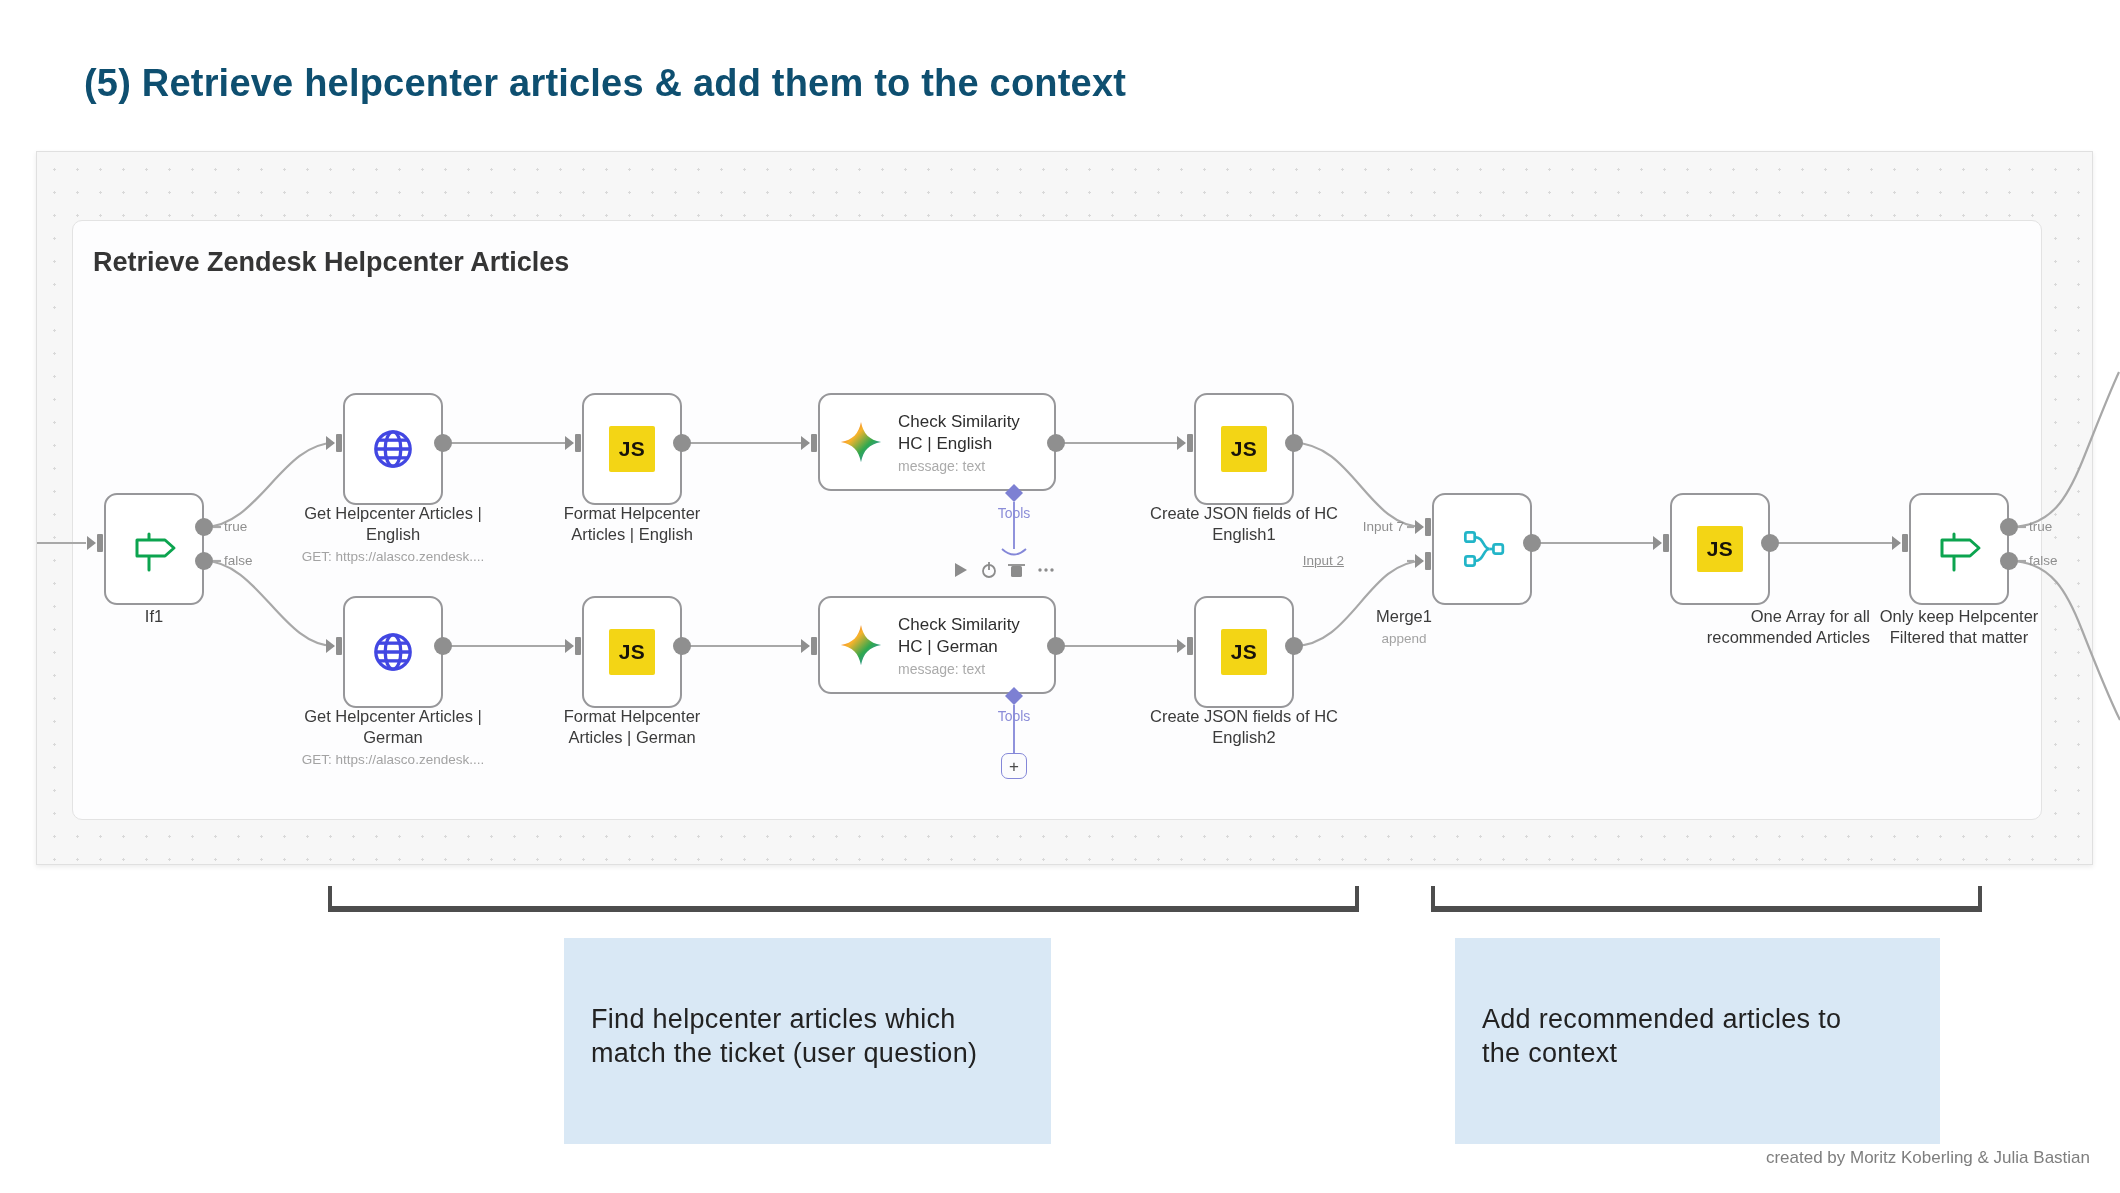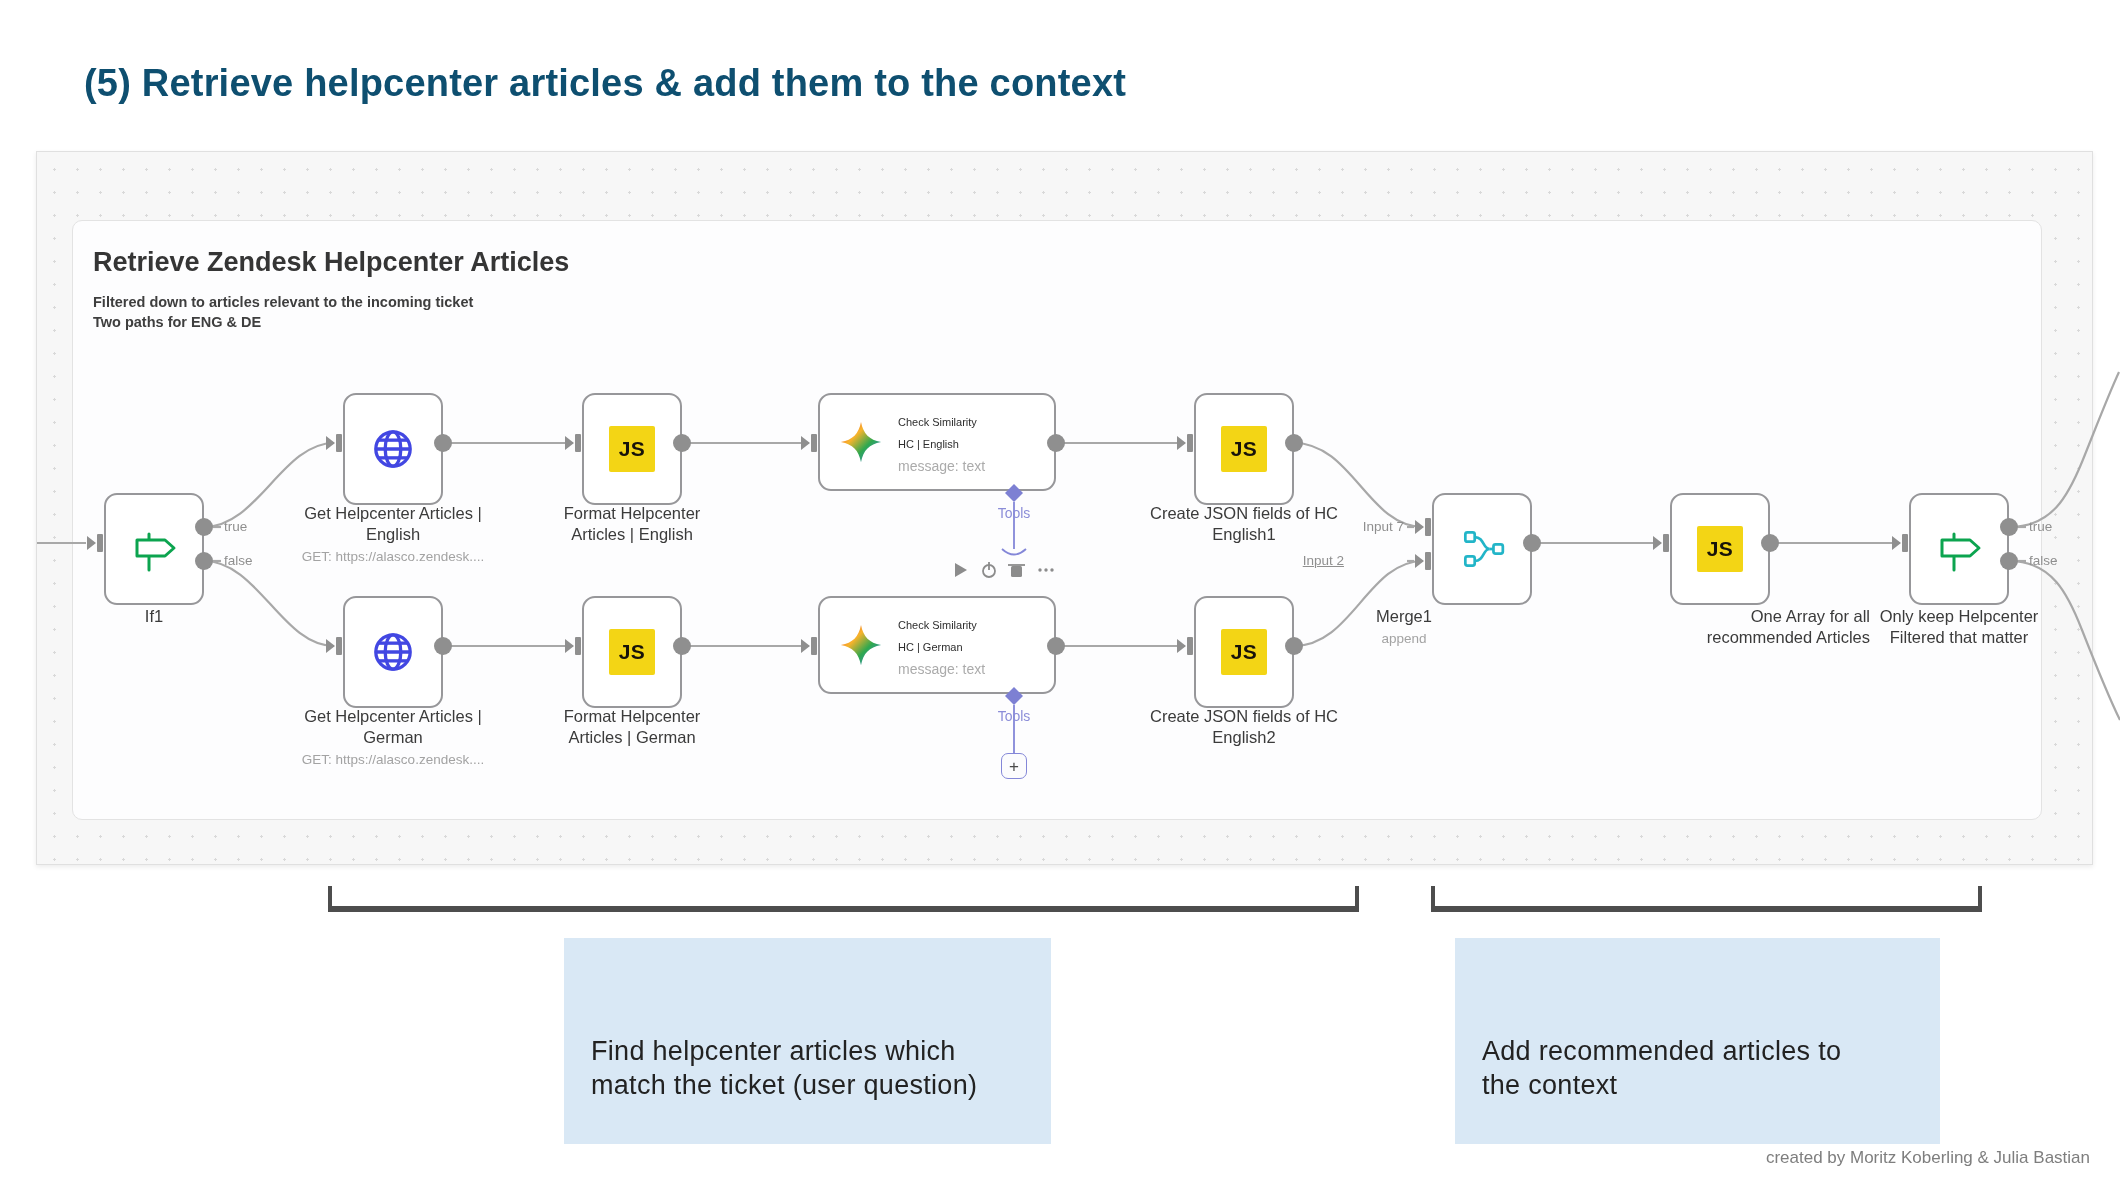--- a/index.html
+++ b/index.html
@@ -26,21 +26,21 @@
   }
   .sticky-heading{font-size:27px;font-weight:600;color:#353535;margin:0 0 14px 0;}
   .sticky-sub{font-size:14.5px;font-weight:700;color:#3e3e3e;line-height:20px;white-space:pre-line;}
   
   .node{
     position:absolute;width:100px;height:112px;background:#ffffff;
     border:2px solid #97979a;border-radius:13px;box-sizing:border-box;
     display:flex;align-items:center;justify-content:center;z-index:2;
   }
   .node.wide{width:238px;height:98px;justify-content:flex-start;padding:0 12px 0 18px;gap:14px;}
-  .ai-title{font-size:11px;color:#2e2e2e;line-height:22px;white-space:pre-line;}
+  .ai-title{font-size:17px;color:#2e2e2e;line-height:22px;white-space:pre-line;}
   .ai-sub{font-size:14px;color:#ababab;margin-top:3px;}
   .js-icon{width:46px;height:46px;background:#f3d515;display:flex;align-items:center;justify-content:center;border-radius:2px;}
   .js-icon span{font-weight:800;font-size:21px;color:#17130a;letter-spacing:.5px;}
   .nlabelwrap{position:absolute;transform:translateX(-50%);text-align:center;z-index:2;width:300px;}
   .nlabel{font-size:16.5px;color:#3b3b3b;line-height:21px;white-space:pre-line;}
   .nsub{font-size:13.5px;color:#a3a3a3;margin-top:4px;}
   .portlabel{position:absolute;font-size:13.5px;color:#8f8f8f;z-index:3;}
   .portlabel.right{text-align:right;}
   .tools-label{position:absolute;transform:translateX(-50%);font-size:14px;color:#8b8dd8;z-index:3;}
   .plus-btn{
@@ -49,36 +49,34 @@
     font-size:17px;color:#4a4a4a;z-index:3;line-height:1;
   }
   .overlay{position:absolute;left:0;top:0;width:2120px;height:1193px;z-index:2;pointer-events:none;}
   
   .bracket{
     position:absolute;height:26px;box-sizing:border-box;
     border-left:4px solid #4d4d4d;border-right:4px solid #4d4d4d;border-bottom:6px solid #4d4d4d;
   }
   .callout{
     position:absolute;width:487px;height:206px;background:#d9e8f5;box-sizing:border-box;
-    padding:96px 20px 0 27px;font-size:27px;line-height:34px;color:#222;
+    padding:64px 20px 0 27px;font-size:27px;line-height:34px;color:#222;
     letter-spacing:.3px;white-space:pre-line;
   }
   .credit{position:absolute;right:30px;top:1148px;font-size:17px;color:#7e7e7e;}
 </style>
 </head>
 <body>
 
 <div class="page-title">(5) Retrieve helpcenter articles &amp; add them to the context</div>
 
 <div class="canvas"></div>
 
 <div class="sticky">
   <div class="sticky-heading">Retrieve Zendesk Helpcenter Articles</div>
-  <div class="sticky-sub">Filtered down to articles relevant to the incoming ticket
-Two paths for ENG &amp; DE</div>
 </div>
 
 <div class="node" style="left:104px;top:493px;">
   <svg width="48" height="48" viewBox="0 0 48 48">
     <g stroke="#0ca44f" stroke-width="3" fill="none" stroke-linejoin="round" stroke-linecap="round">
       <path d="M 19 9 V 45"></path>
       <path d="M 7 15 H 35 L 44 23 L 35 31 H 7 Z" fill="#ffffff"></path>
     </g>
   </svg>
 </div>

